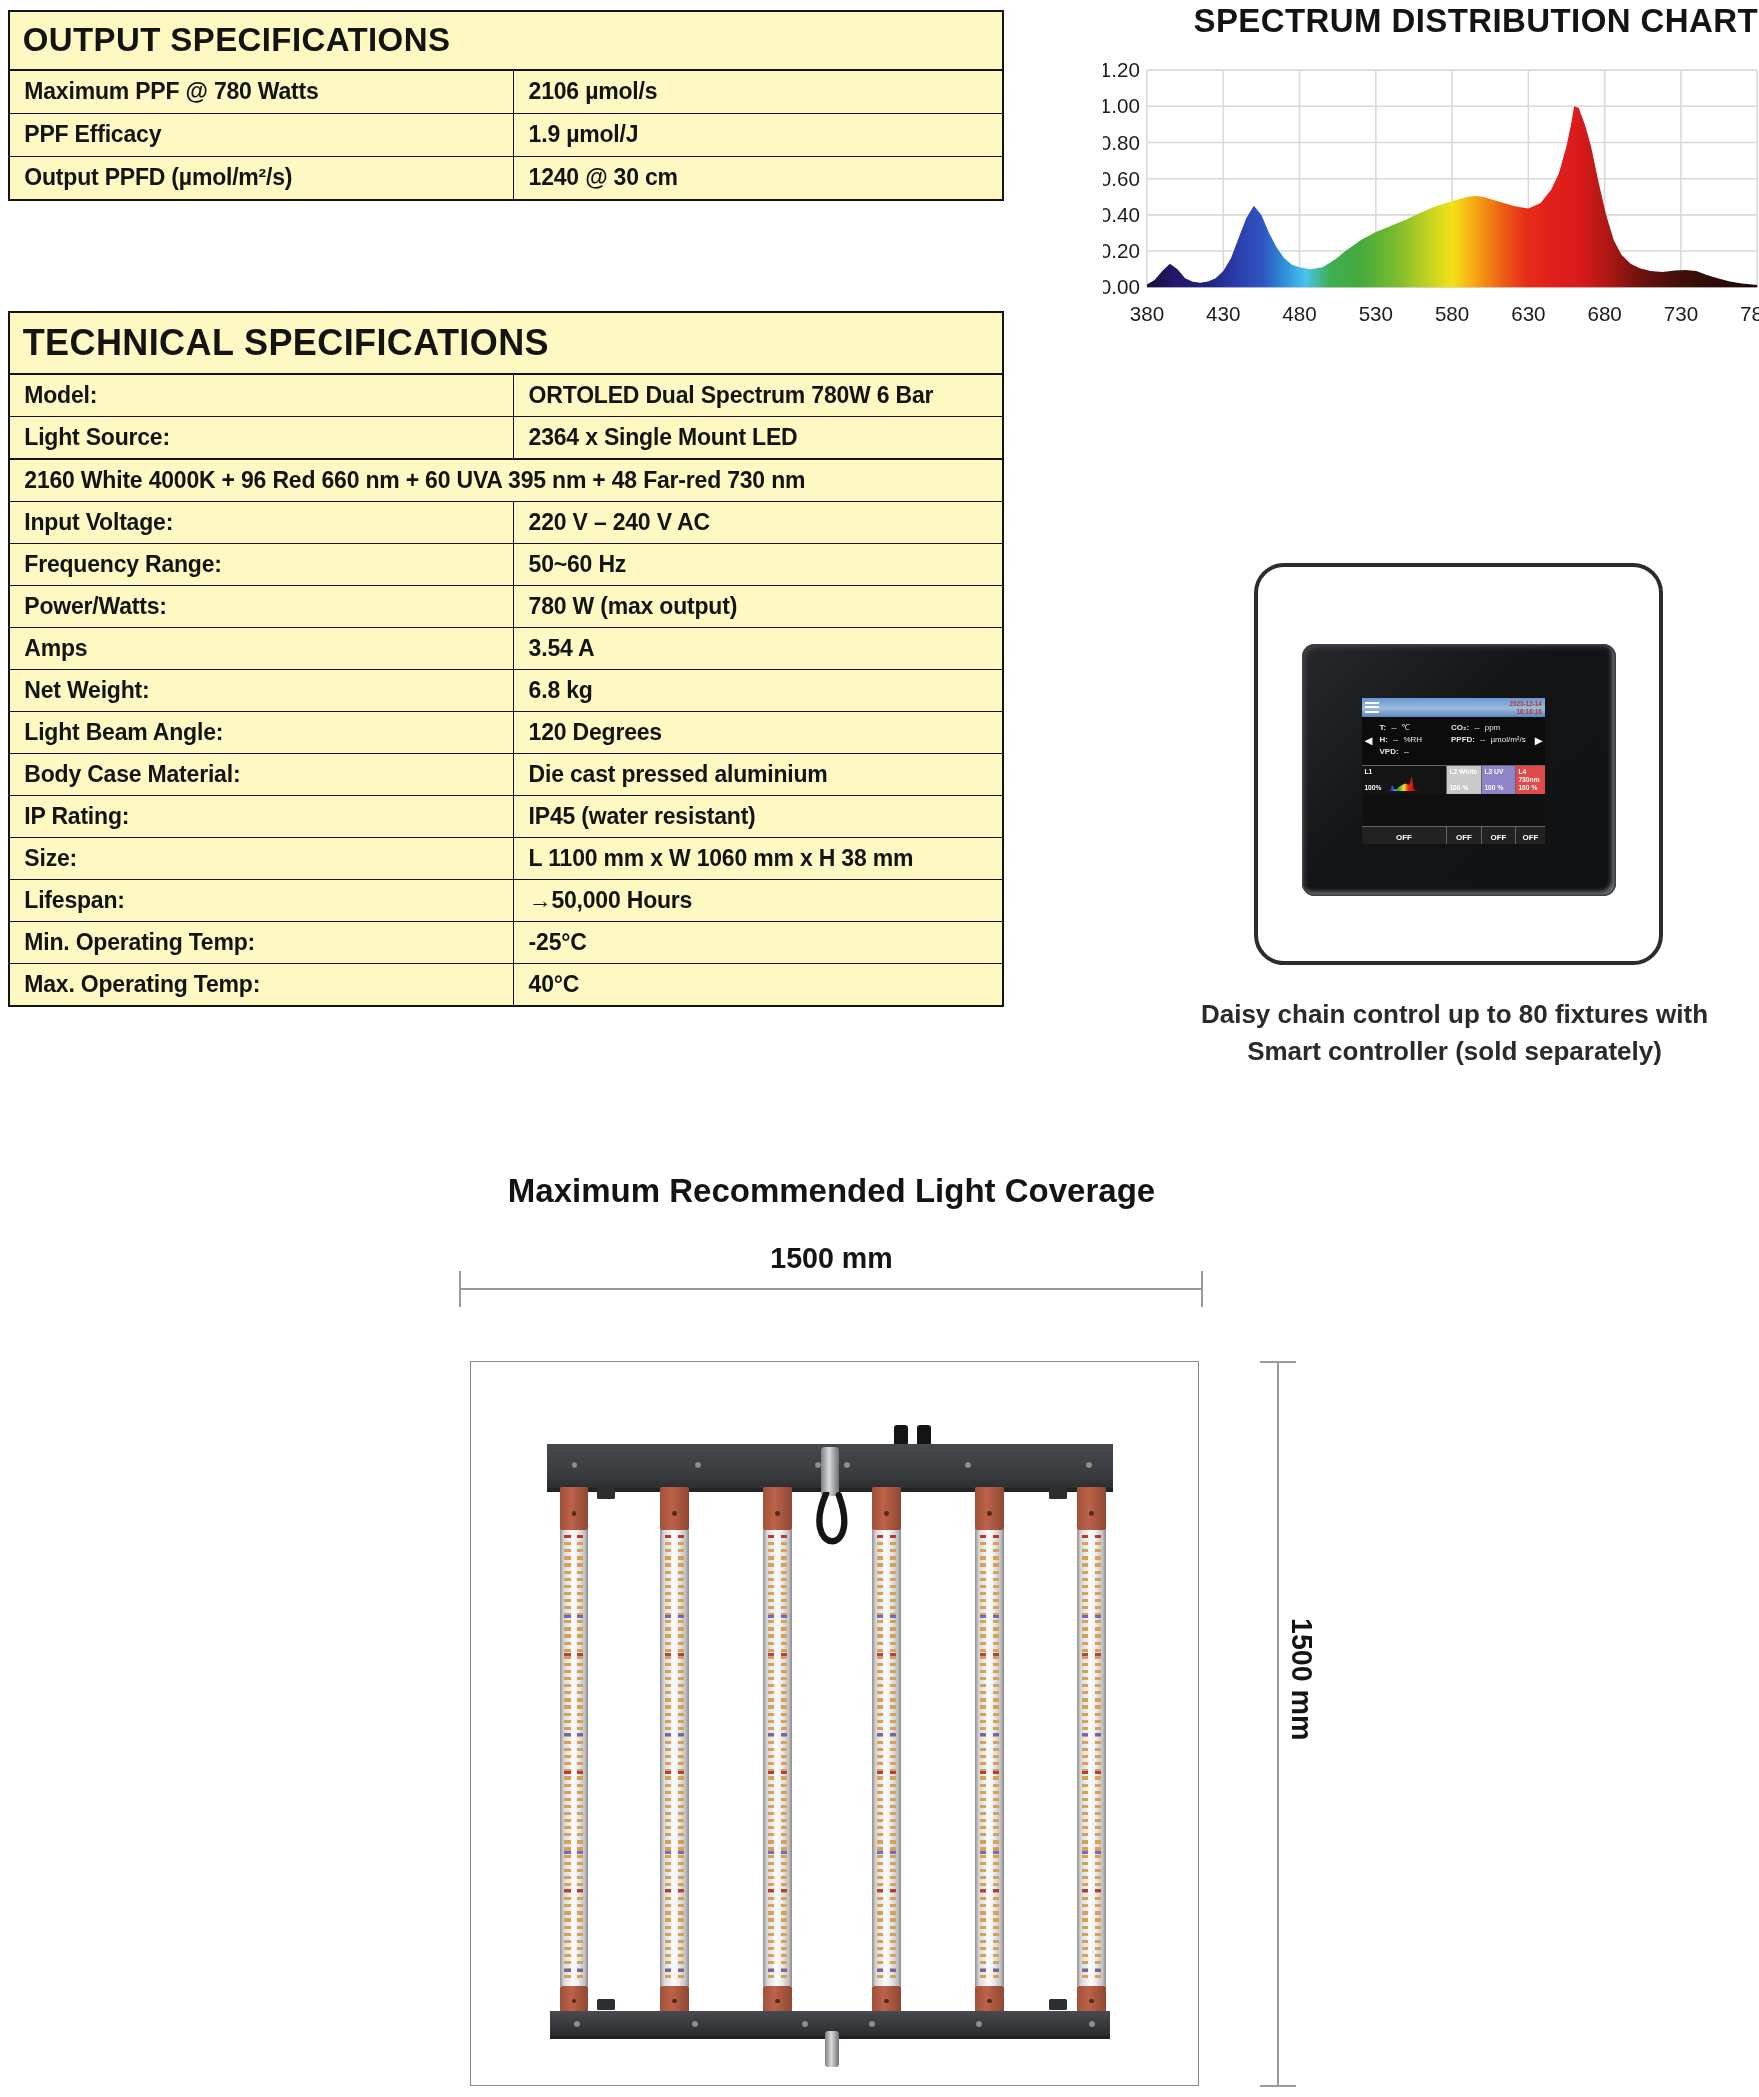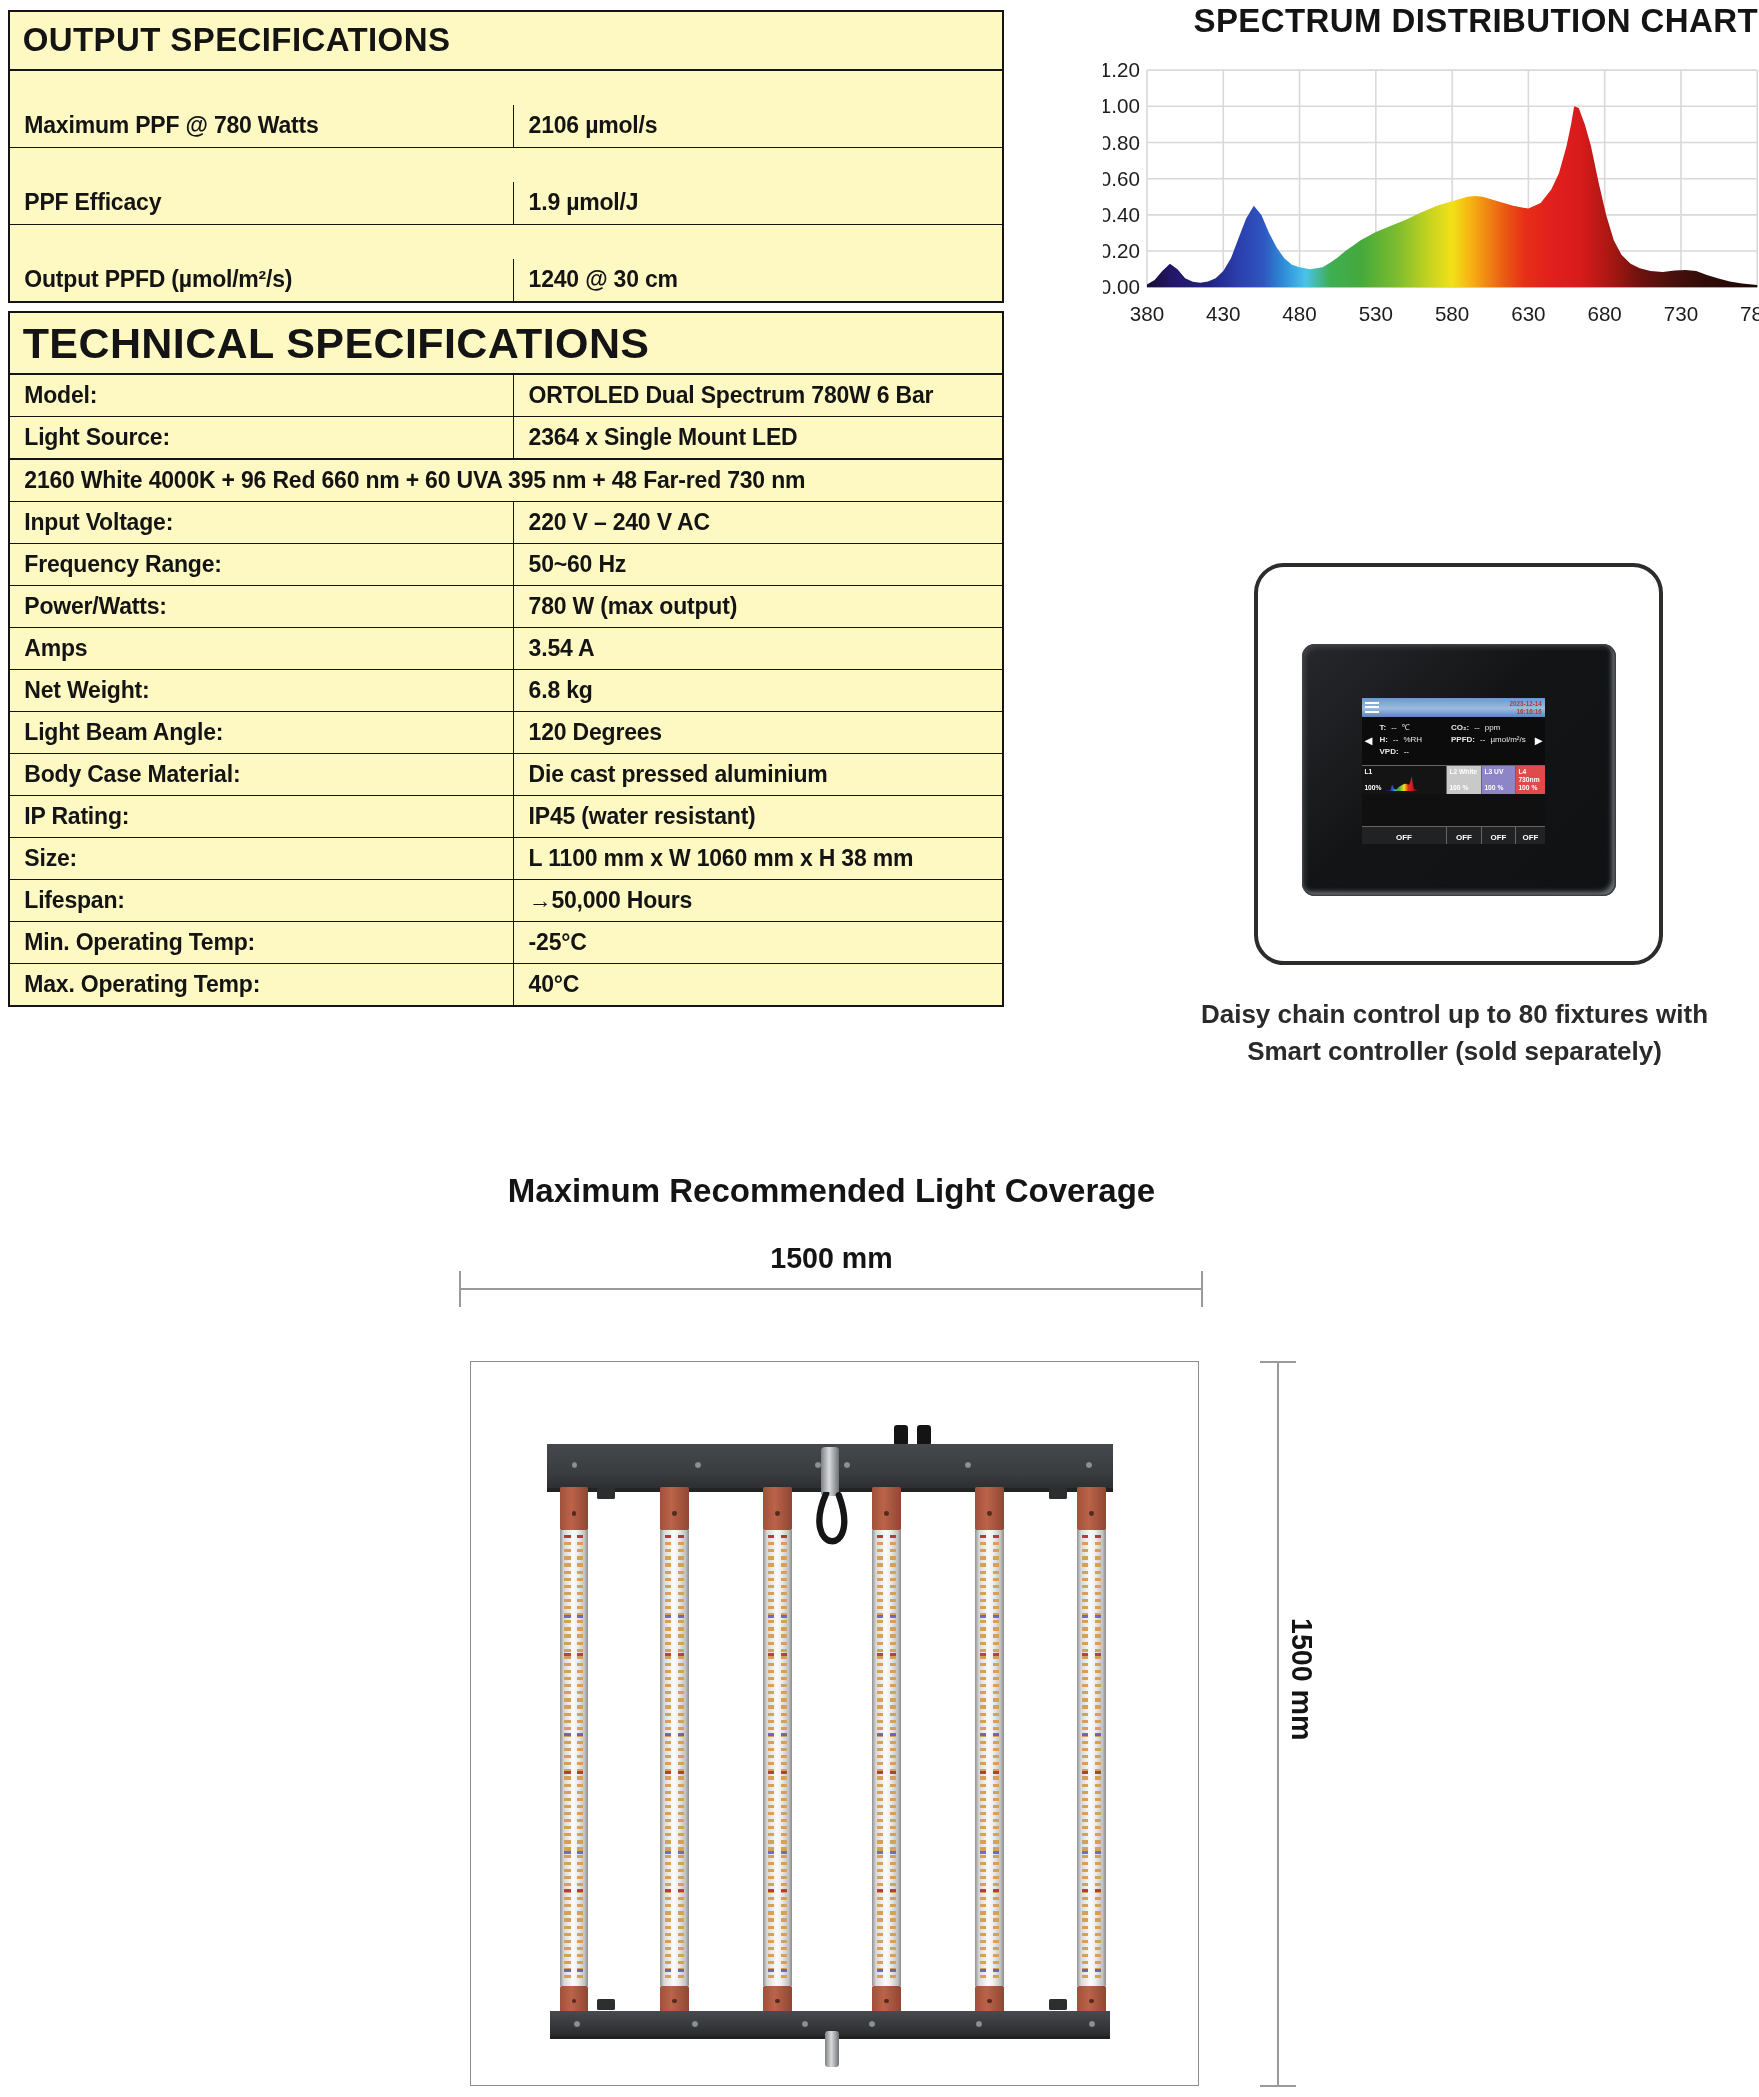--- a/index.html
+++ b/index.html
@@ -6,30 +6,30 @@
   #root{position:relative;width:1760px;height:2097px;background:#fff;overflow:hidden;
         font-family:"Liberation Sans",sans-serif;color:#141414;}
 
   
   .spec-table{position:absolute;border:2.4px solid #141414;background:#fef9c3;}
   .spec-header{display:flex;align-items:center;padding-left:12.7px;
                font-weight:bold;letter-spacing:0.4px;border-bottom:2.4px solid #141414;}
   #output-table{left:8px;top:9.5px;width:992px;}
   #output-table .spec-header{height:57px;font-size:33px;}
   #tech-table{left:8px;top:311px;width:992px;}
-  #tech-table .spec-header{height:60px;font-size:43px;}
+  #tech-table .spec-header{height:60px;font-size:36px;}
   .spec-row{display:flex;border-bottom:1.6px solid #141414;}
   .spec-row:last-child{border-bottom:none;}
   .spec-row.full{border-top:0.8px solid #141414;}
   .spec-cell{display:flex;align-items:center;font-size:23px;font-weight:bold;
              letter-spacing:-0.2px;}
   .spec-label{width:489px;padding-left:14.3px;border-right:1.6px solid #141414;flex:none;}
   .spec-value{flex:1;padding-left:14.3px;}
   .spec-full{padding-left:14.3px;width:100%;}
-  #output-table .spec-row{height:42px;margin-top:34px;}
+  #output-table .spec-row{height:42px;}
   #tech-table .spec-row{height:41px;}
 
   
   #spectrum-title{position:absolute;left:1103px;top:1.6px;width:655px;text-align:right;
                   font-size:33px;font-weight:bold;letter-spacing:0.4px;}
   #spectrum-svg{position:absolute;left:1103px;top:40px;}
 
   
   #controller-frame{position:absolute;left:1254px;top:563px;width:401px;height:394px;
                     border:4px solid #2e2c2b;border-radius:30px;background:#fff;}

